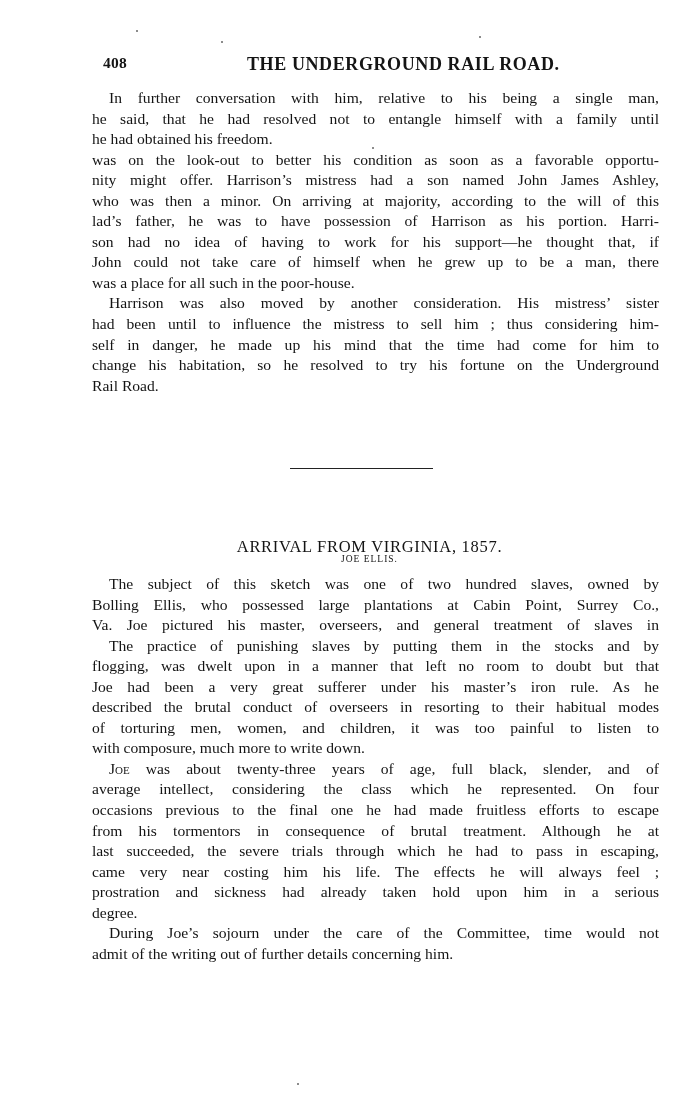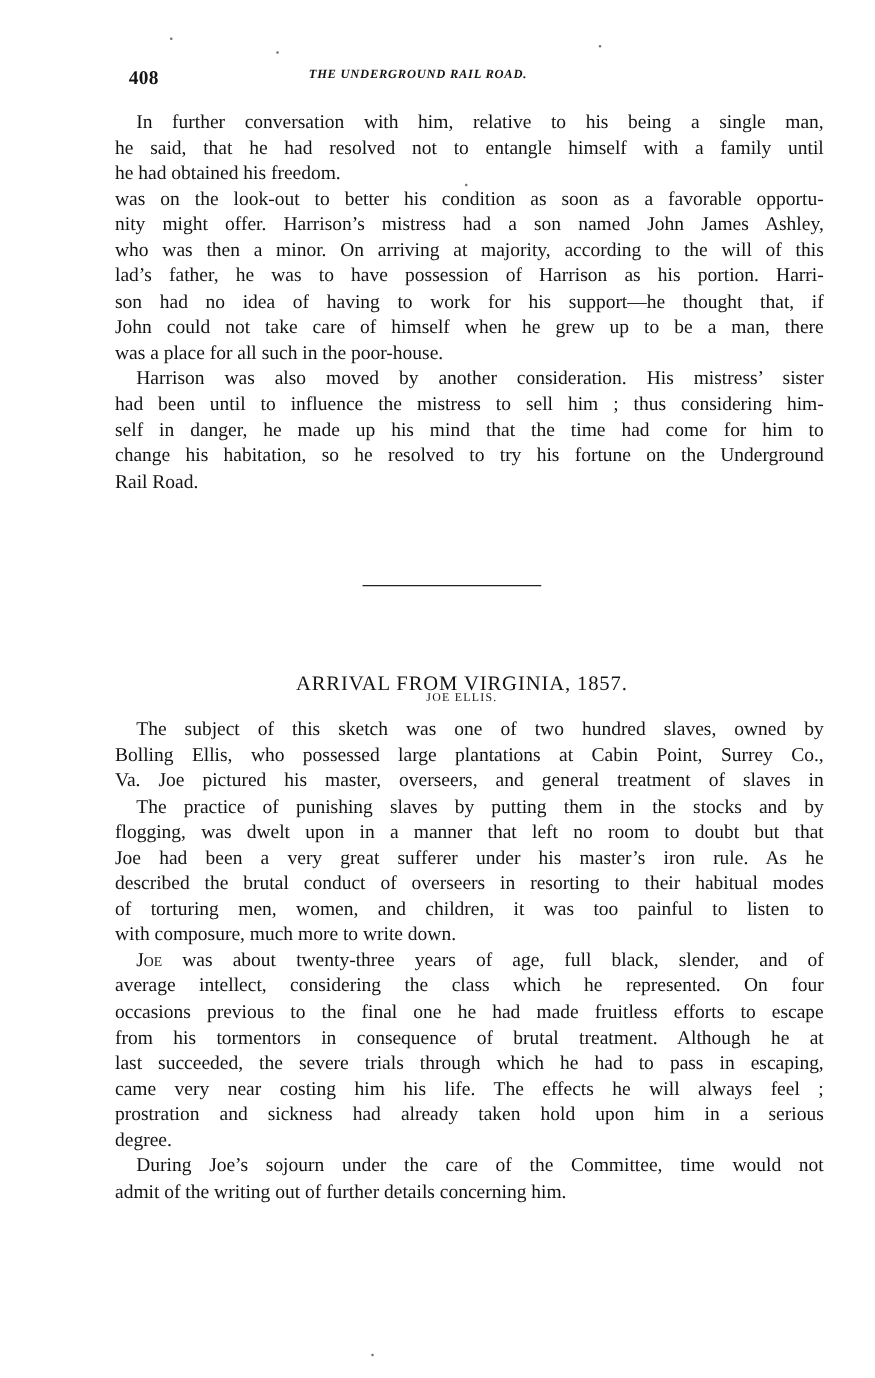--- a/index.html
+++ b/index.html
@@ -35,24 +35,23 @@
       position: absolute;
       left: 0;
       top: 0;
       font-weight: bold;
       letter-spacing: 0.2px;
     }
     .book-title {
       position: absolute;
       left: 144px;
       top: 0;
-      font-style: italic;
       font-weight: bold;
       letter-spacing: 0.6px;
-      font-size: 10px;
+      font-size: 18px;
     }
     .block {
       position: absolute;
       left: 16px;
       width: 567px;
     }
     .line {
       display: block;
       height: 20.55px;
       line-height: 20.55px;

